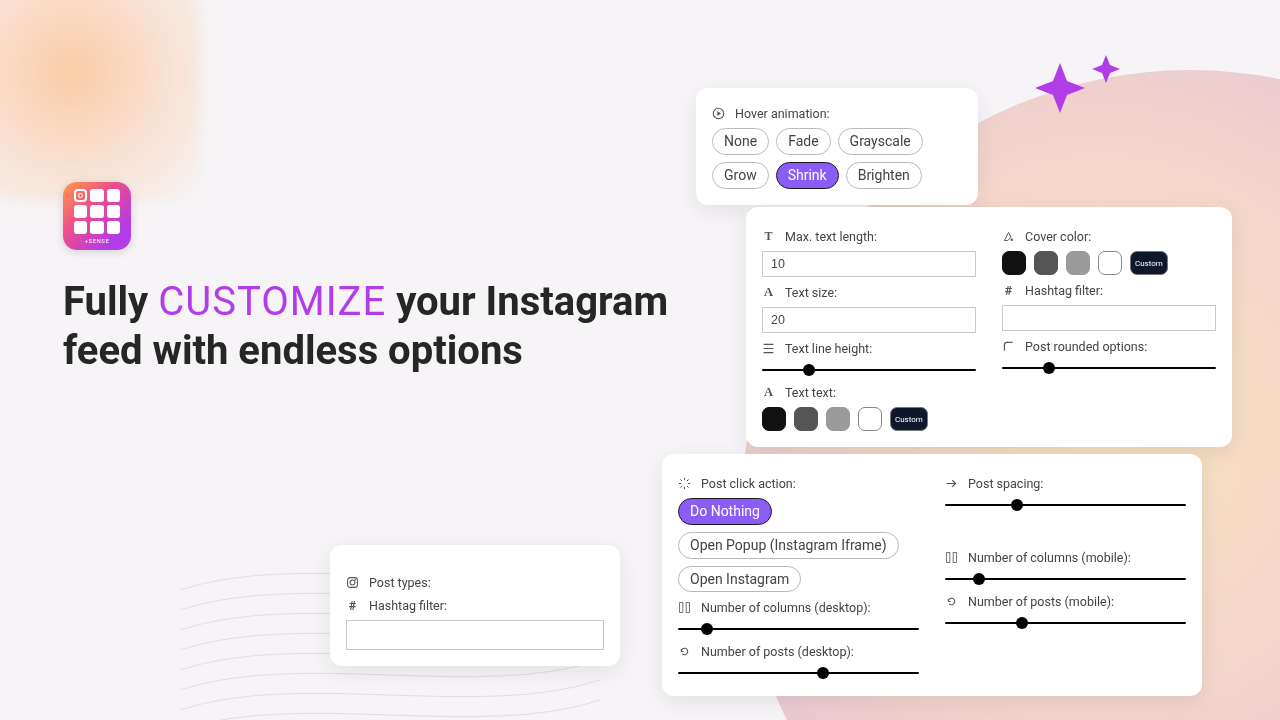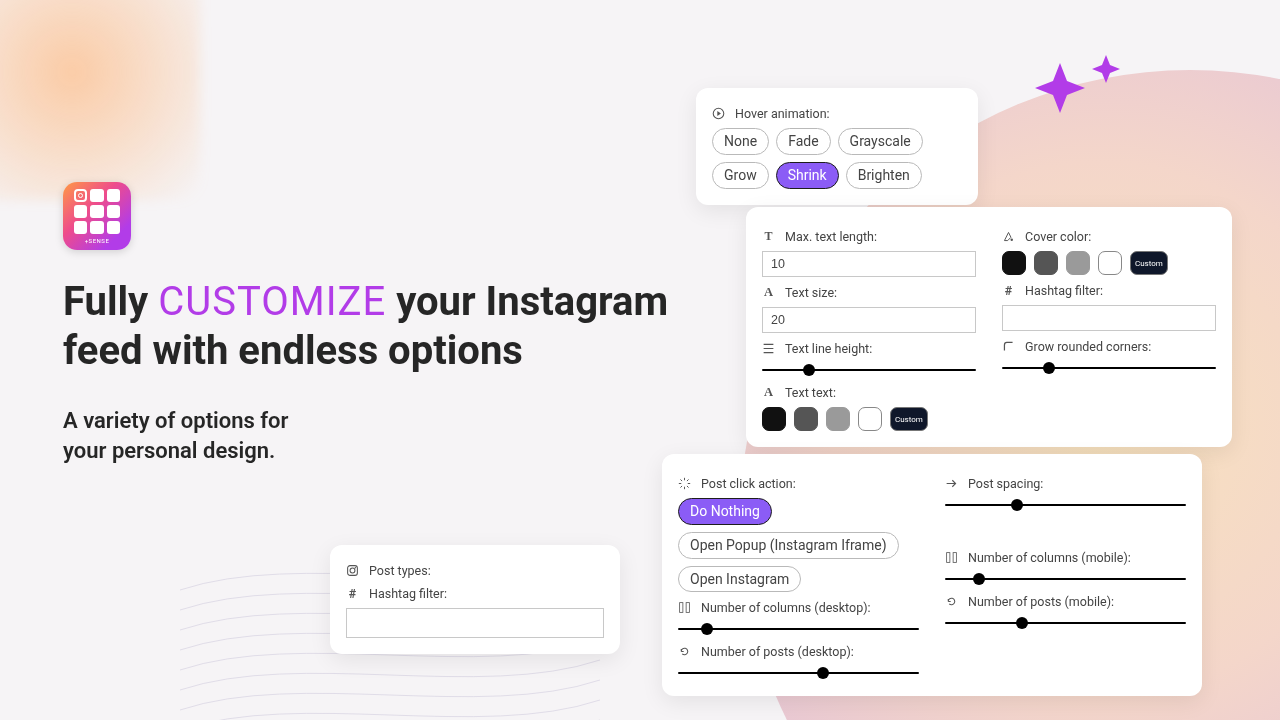--- a/index.html
+++ b/index.html
@@ -144,24 +144,20 @@
       <span></span>
       <span></span>
   </div>
   <div class="sense">+SENSE</div>
 </div>
 
 <div class="headline">
   <h1>
     <span>Fully </span><span class="accent">CUSTOMIZE</span><span> your Instagram feed with endless options</span>
   </h1>
-  <div class="sub">
-    <div>A variety of options for</div>
-    <div>your personal design.</div>
-  </div>
 </div>
 
 <div id="panel-hover" class="panel">
   <div class="section-label">
     <span class="ico">
       <svg width="13" height="13" viewBox="0 0 16 16">
           <circle cx="8" cy="8" r="6.5" fill="none" stroke="#555" stroke-width="1.3"></circle>
           <path d="M6.5 5 L11 8 6.5 11 Z" fill="#555"></path>
         </svg>
     </span>
@@ -249,21 +245,21 @@
         <span>Hashtag filter:</span>
       </div>
       <input class="text-input" value="" style="">
 
       <div class="section-label">
         <span class="ico">
           <svg width="13" height="13" viewBox="0 0 16 16">
               <path d="M3 13 V6 Q3 3 6 3 H13" fill="none" stroke="#555" stroke-width="1.5"></path>
             </svg>
         </span>
-        <span>Grow rounded corners:</span>
+        <span>Post rounded options:</span>
       </div>
       <div class="slider">
           <div class="track"></div>
           <div class="thumb" style="left: 22%;"></div>
         </div>
     </div>
   </div>
 </div>
 
 <div id="panel-layout" class="panel">
@@ -349,21 +345,21 @@
       </div>
       <div class="slider">
           <div class="track"></div>
           <div class="thumb" style="left: 32%;"></div>
         </div>
     </div>
   </div>
 </div>
 
 <div id="panel-posttypes" class="panel">
-  <div class="section-label" style="margin-top:4px">
+  <div class="section-label" style="margin-top:16px">
     <span class="ico">
       <svg width="13" height="13" viewBox="0 0 16 16">
           <rect x="2" y="2" width="12" height="12" rx="3" fill="none" stroke="#555" stroke-width="1.3"></rect>
           <circle cx="8" cy="8" r="3" fill="none" stroke="#555" stroke-width="1.3"></circle>
           <circle cx="11.5" cy="4.5" r="0.9" fill="#555"></circle>
         </svg>
     </span>
     <span>Post types:</span>
   </div>
   <div class="section-label">

